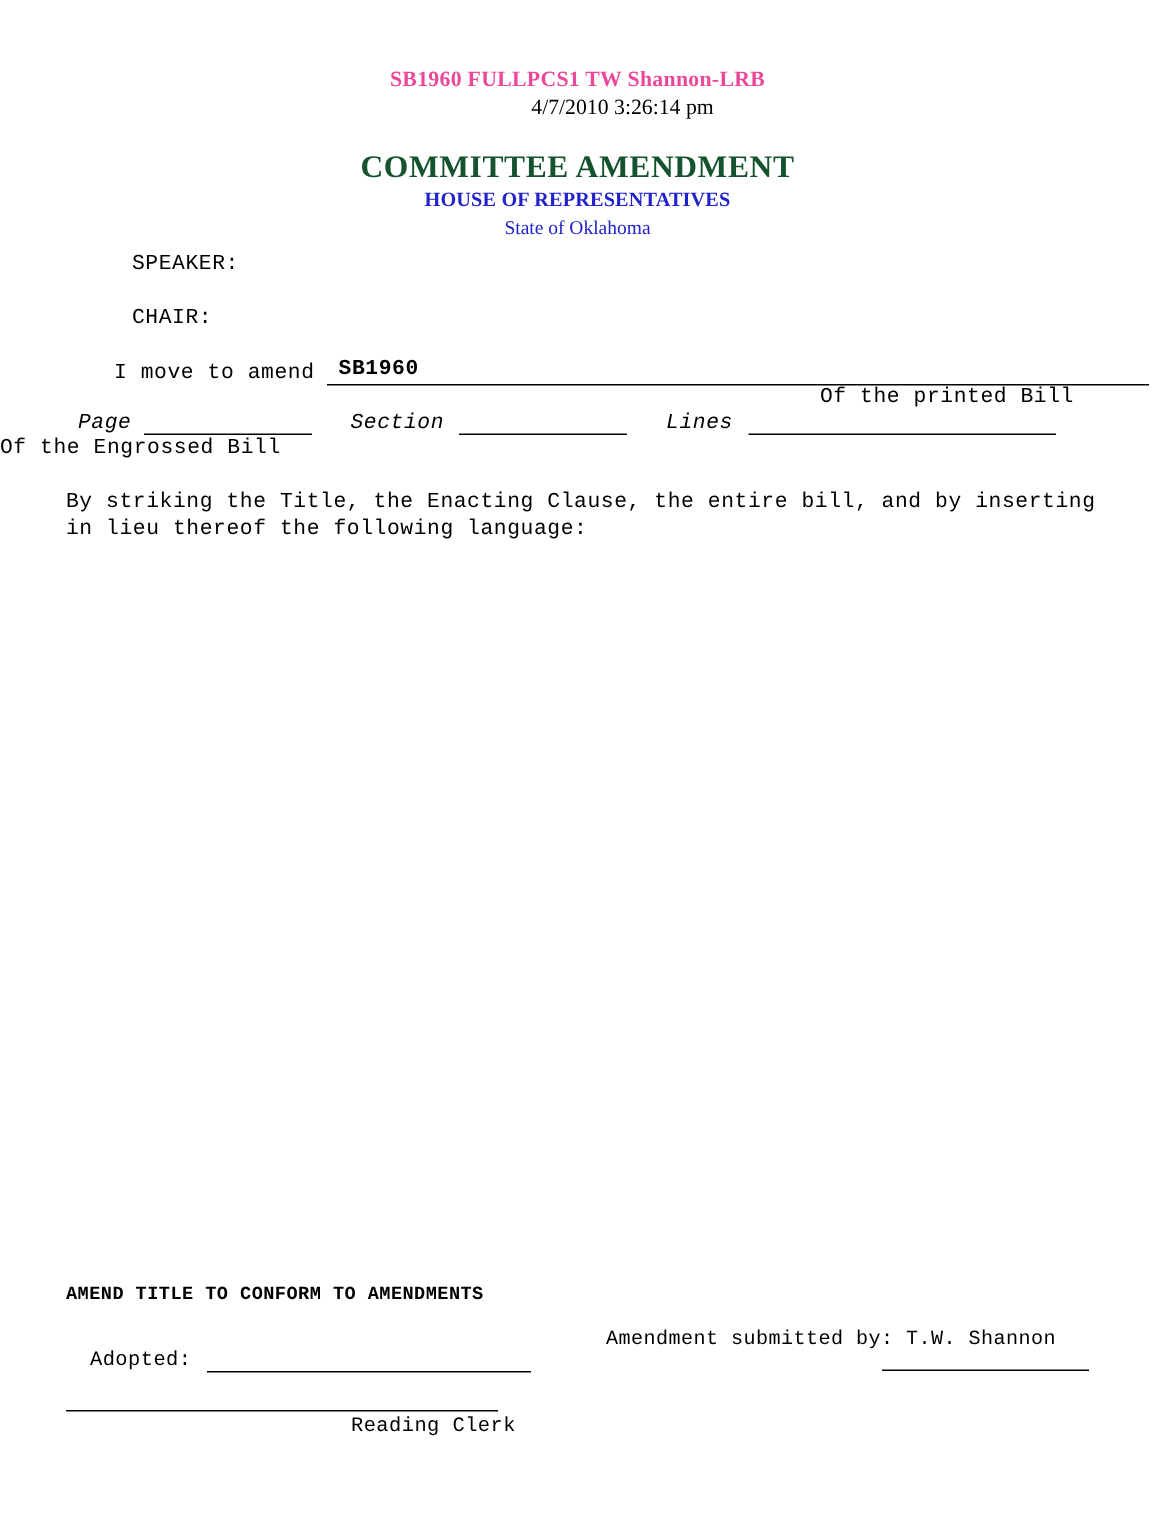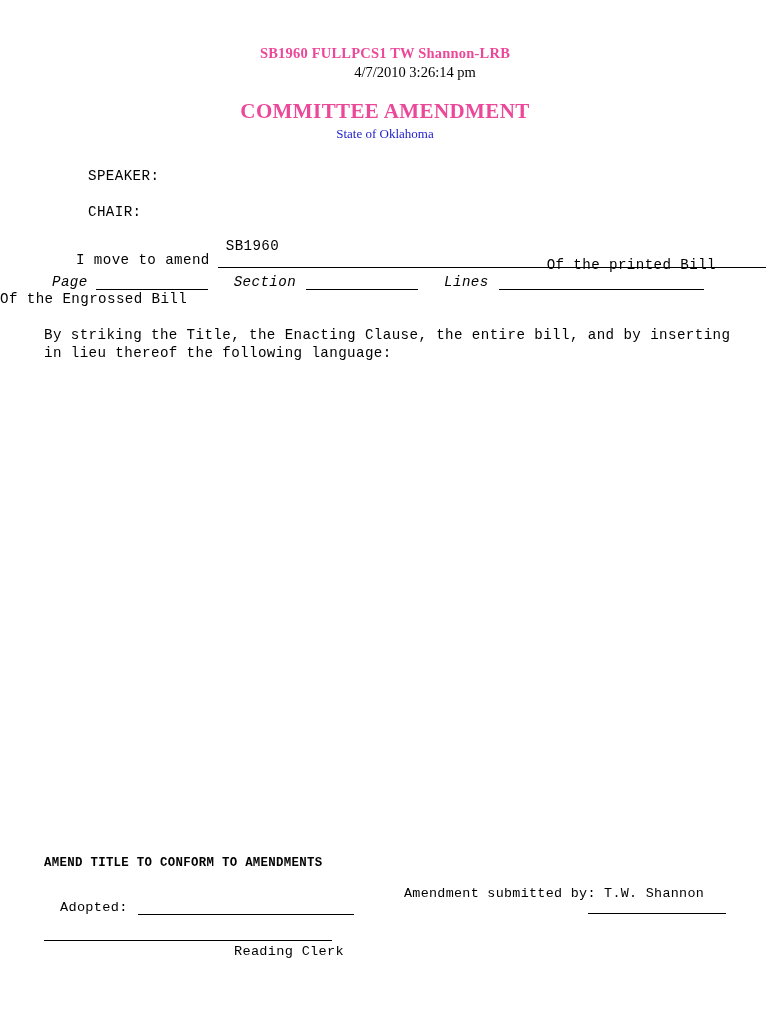--- a/index.html
+++ b/index.html
@@ -53,21 +53,21 @@
     position: absolute;
     left: 0;
     top: 98px;
     width: 770px;
     text-align: center;
   }
   .title-main {
     font-family: "Liberation Serif", serif;
     font-size: 21px;
     font-weight: bold;
-    color: #ec4899;
+    color: #14532d;
     letter-spacing: 0.4px;
     line-height: 26px;
   }
   .title-sub1 {
     font-family: "Liberation Serif", serif;
     font-size: 13.5px;
     font-weight: bold;
     color: #2222cc;
     letter-spacing: 0.1px;
     line-height: 18px;
@@ -109,22 +109,23 @@
     margin-left: 32px;
   }
   .move-label {
     white-space: pre;
   }
   .move-fill {
     flex: 1;
     margin-left: 8px;
     border-bottom: 1px solid #000;
     padding-left: 8px;
-    padding-bottom: 12px;
+    padding-bottom: 1px;
     line-height: 17px;
+    font-weight: bold;
   }
 
   .printed-bill {
     position: absolute;
     left: 0;
     top: 257px;
     width: 716px;
     text-align: right;
   }
 
@@ -237,20 +238,21 @@
 
 <div class="page">
 
   <div class="header-block">
     <div class="doc-id">SB1960 FULLPCS1 TW Shannon-LRB</div>
     <div class="doc-date">4/7/2010 3:26:14 pm</div>
   </div>
 
   <div class="title-block">
     <div class="title-main">COMMITTEE AMENDMENT</div>
+    <div class="title-sub1">HOUSE OF REPRESENTATIVES</div>
     <div class="title-sub2">State of Oklahoma</div>
   </div>
 
   <div class="speaker-row mono">SPEAKER:</div>
   <div class="chair-row mono">CHAIR:</div>
 
   <div class="move-row mono">
     <span class="move-label">I move to amend</span>
     <span class="move-fill">SB1960</span>
   </div>

